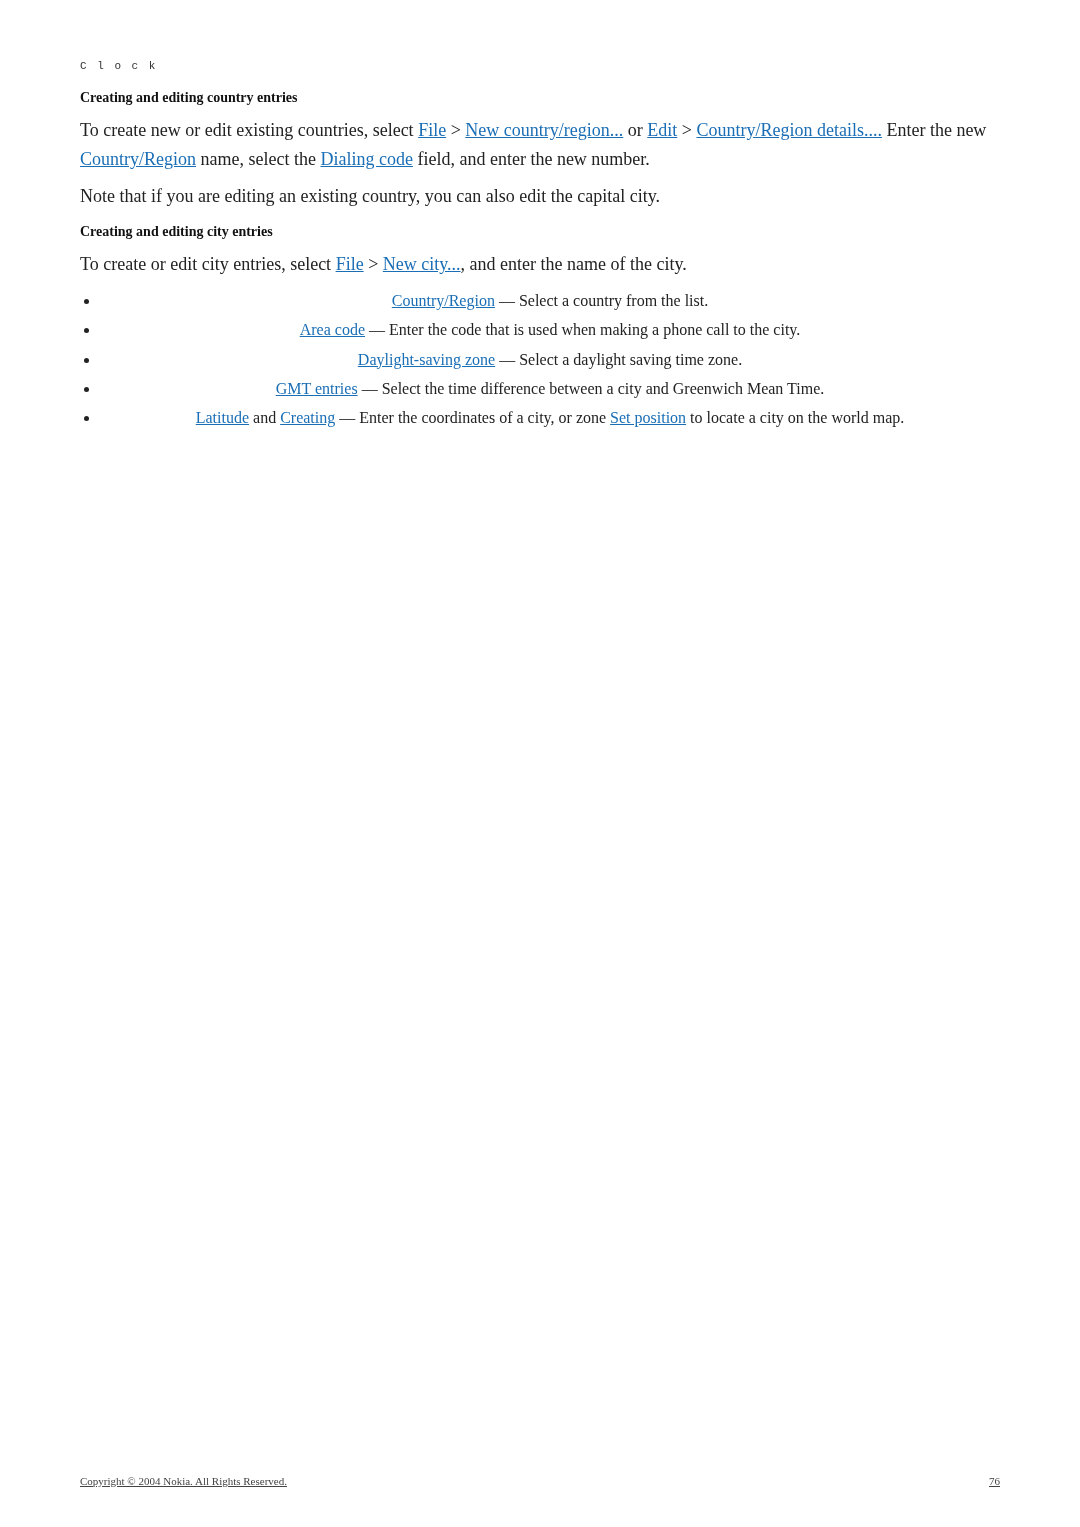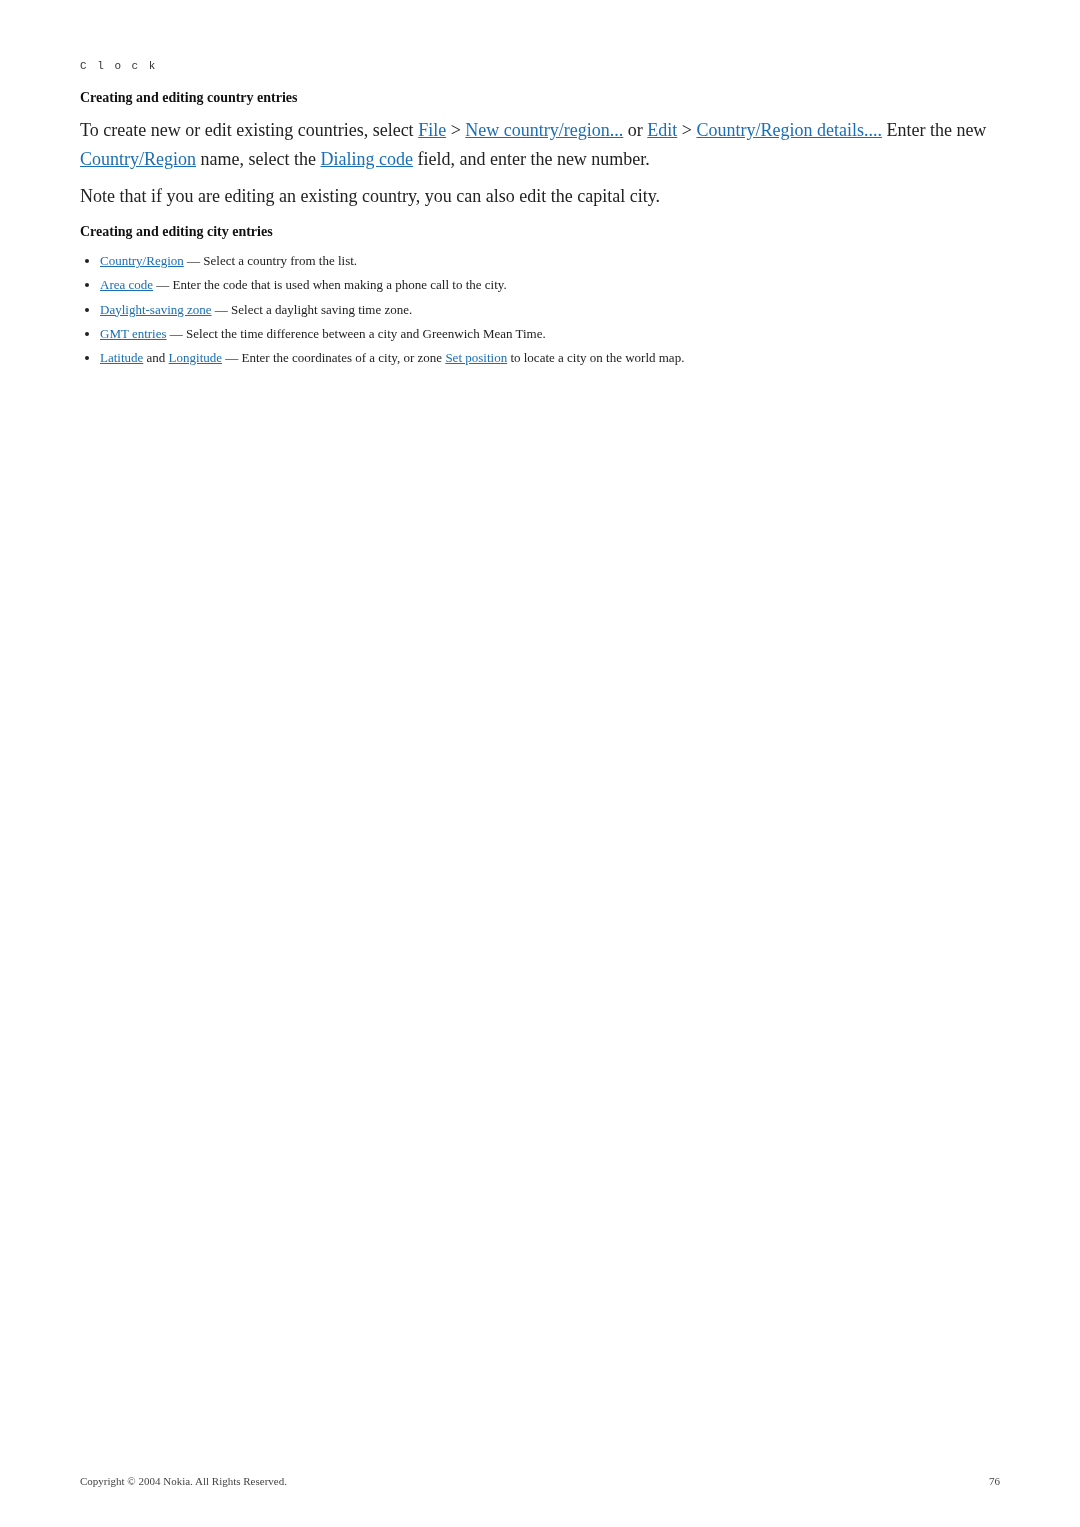--- a/index.html
+++ b/index.html
@@ -55,36 +55,38 @@
       text-decoration: underline;
       cursor: pointer;
     }
 
     .bullet-list {
       margin: 6px 0 6px 20px;
       list-style-type: disc;
     }
 
     .bullet-list li {
-      font-size: 13px;
+      font-size: 16px;
       line-height: 1.7;
       color: #222;
       margin-bottom: 2px;
+      text-align: center;
     }
 
     .page-footer {
       position: absolute;
       bottom: 40px;
       left: 80px;
       right: 80px;
       display: flex;
       justify-content: space-between;
       align-items: center;
       font-size: 11px;
       color: #444;
+      text-decoration: underline;
     }
 
     .section-divider {
       margin-bottom: 14px;
     }
   </style>
 </head>
 <body>
 
 <div class="page-container">
@@ -97,37 +99,40 @@
     <p class="body-text">
       <span>To create new or edit existing countries, select </span><span class="link">File</span><span> &gt; </span><span class="link">New country/region...</span><span> or </span><span class="link">Edit</span><span> &gt; </span><span class="link">Country/Region details....</span><span> Enter the new </span><span class="link">Country/Region</span><span> name, select the </span><span class="link">Dialing code</span><span> field, and enter the new number.</span>
     </p>
 
     <p class="body-text">Note that if you are editing an existing country, you can also edit the capital city.</p>
   </div>
 
   <div class="section-divider">
     <div class="section-heading">Creating and editing city entries</div>
 
+    <p class="body-text">
+      <span>To create or edit city entries, select </span><span class="link">File</span><span> &gt; </span><span class="link">New city...</span><span>, and enter the name of the city.</span>
+    </p>
 
 
     <ul class="bullet-list">
       <li>
         <span class="link">Country/Region</span><span> — Select a country from the list.</span>
       </li>
       <li>
         <span class="link">Area code</span><span> — Enter the code that is used when making a phone call to the city.</span>
       </li>
       <li>
         <span class="link">Daylight-saving zone</span><span>  — Select a daylight saving time zone.</span>
       </li>
       <li>
         <span class="link">GMT entries</span><span> — Select the time difference between a city and Greenwich Mean Time.</span>
       </li>
       <li>
-        <span class="link">Latitude</span><span> and </span><span class="link">Longitude</span><span> — Enter the coordinates of a city, or zone </span><span class="link">Set position</span><span> to locate a city on the world map.</span>
+        <span class="link">Latitude</span><span> and </span><span class="link">Creating</span><span> — Enter the coordinates of a city, or zone </span><span class="link">Set position</span><span> to locate a city on the world map.</span>
       </li>
     </ul>
   </div>
 
   <div class="page-footer">
     <span>Copyright © 2004 Nokia. All Rights Reserved.</span>
     <span>76</span>
   </div>
 
 </div>

